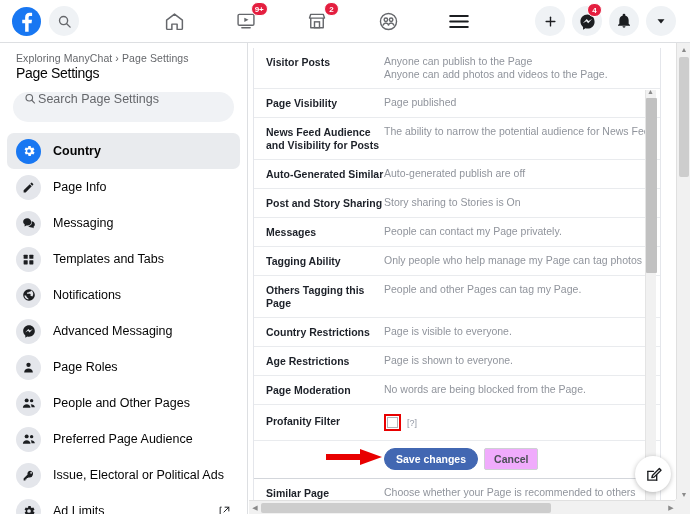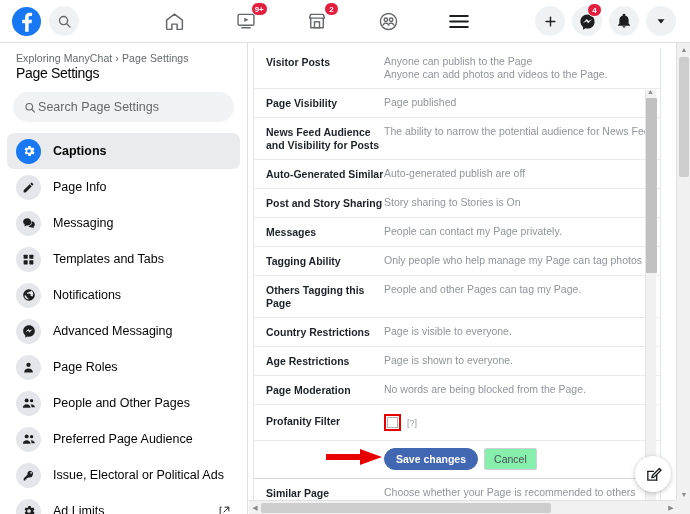--- a/index.html
+++ b/index.html
@@ -75,21 +75,21 @@
     letter-spacing: 0.1px;
   }
   .page-title {
     font-size: 14px; font-weight: normal;
     color: #050505;
     padding: 1px 16px 0 16px;
     letter-spacing: -0.3px;
   }
   .search-wrap { padding: 11px 13px 0 13px; }
   .search-box {
-    display: flex; align-items: center;
+    display: flex; align-items: flex-start;
     background: #f0f2f5;
     border-radius: 18px;
     height: 30px; padding: 0 11px;
     gap: 2px; cursor: text;
   }
   .search-box input {
     border: none; outline: none; background: transparent;
     font-size: 12.5px; color: #65676b;
     font-family: "Liberation Sans", sans-serif;
     width: 100%;
@@ -197,24 +197,24 @@
     border: 1px solid #4267b2;
     color: #fff;
     font-size: 10.5px; font-weight: bold;
     padding: 4px 11px;
     border-radius: 11px;
     cursor: pointer;
     font-family: "Liberation Sans", sans-serif;
     line-height: 12px;
   }
   .btn-cancel {
-    background: #86efac;
+    background: #f0abfc;
     border: 1px solid #ced0d4;
     color: #4b4f56;
-    font-size: 10.5px; font-weight: normal;
+    font-size: 10.5px; font-weight: bold;
     padding: 4px 9px;
     border-radius: 2px;
     cursor: pointer;
     font-family: "Liberation Sans", sans-serif;
     line-height: 12px;
   }
   .red-arrow {
     position: absolute;
     left: 72px; top: 8px;
     width: 56px; height: 16px;
@@ -396,21 +396,21 @@
   </div>
 
   <div class="nav-list">
 
     <div class="nav-item active">
       <span class="ico">
         <svg width="14" height="14" viewBox="0 0 24 24" fill="#ffffff">
             <path d="M19.4 13a7.8 7.8 0 0 0 0-2l2-1.6-2-3.4-2.4 1a7.6 7.6 0 0 0-1.7-1l-.4-2.6h-4l-.4 2.6a7.6 7.6 0 0 0-1.7 1l-2.4-1-2 3.4L6.6 11a7.8 7.8 0 0 0 0 2l-2 1.6 2 3.4 2.4-1a7.6 7.6 0 0 0 1.7 1l.4 2.6h4l.4-2.6a7.6 7.6 0 0 0 1.7-1l2.4 1 2-3.4zM12 15.2A3.2 3.2 0 1 1 15.2 12 3.2 3.2 0 0 1 12 15.2z"></path>
           </svg>
       </span>
-      <span class="lbl">Captions</span>
+      <span class="lbl">Country</span>
     </div>
 
     <div class="nav-item">
       <span class="ico">
         <svg width="13" height="13" viewBox="0 0 24 24" fill="#1c1e21">
             <path d="M3 17.3V21h3.7L18 9.7 14.3 6zM20.7 6.9a1 1 0 0 0 0-1.4L18.5 3.3a1 1 0 0 0-1.4 0l-1.8 1.8L19 8.7z"></path>
           </svg>
       </span>
       <span class="lbl">Page Info</span>
     </div>

